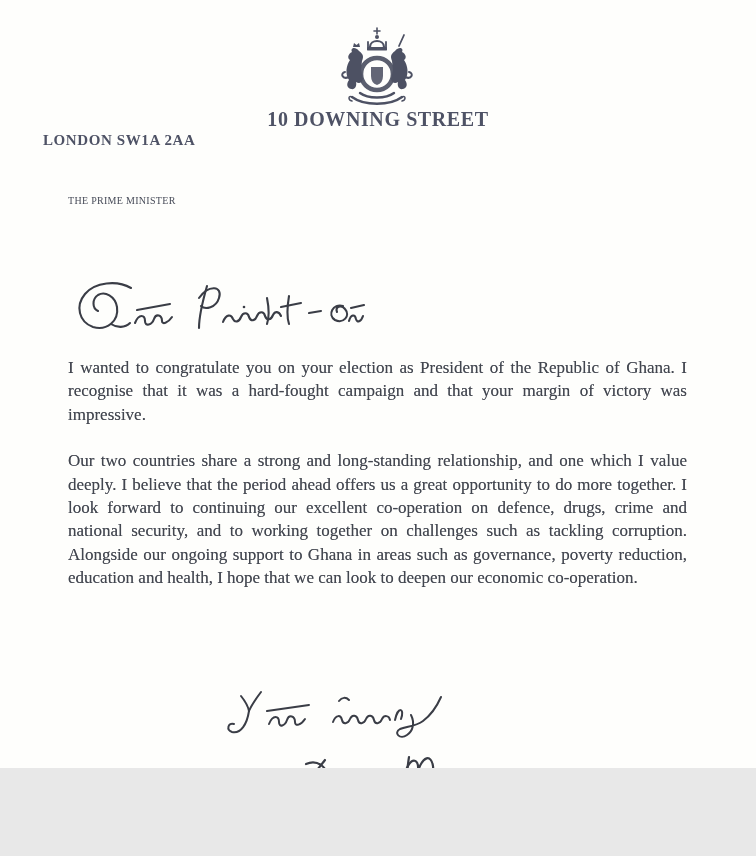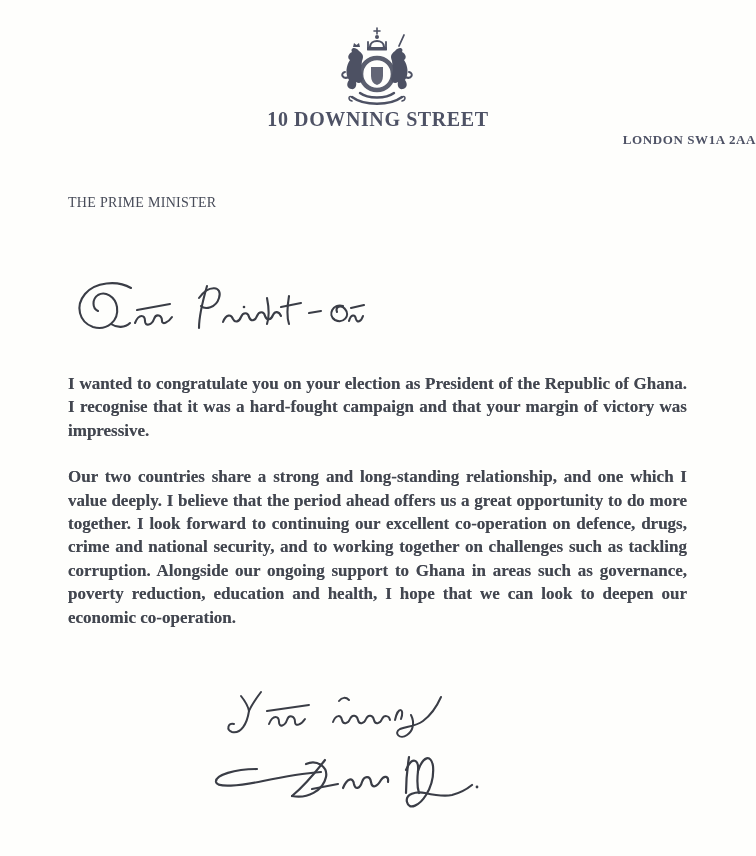--- a/index.html
+++ b/index.html
@@ -1,62 +1,63 @@
 <!DOCTYPE html>
 <html><head>
 <meta charset="utf-8">
 <style>
   html,body{margin:0;padding:0;background:#e8e8e8;}
   .page{
     position:relative;
-    width:756px;height:856px;
+    width:756px;height:768px;
     margin:0 auto;
     background:#fefefc;
     font-family:"Liberation Serif","DejaVu Serif",serif;
     color:#42464f;
     overflow:hidden;
   }
   
   .crest{
     position:absolute;top:27px;left:50%;transform:translateX(-50%);
     width:88px;height:82px;
   }
   .street{
     position:absolute;top:108px;left:0;right:0;
     text-align:center;
     font-size:20px;letter-spacing:.6px;
     color:#4e5265;
     font-weight:600;
   }
   .postcode{
     position:absolute;top:132px;left:0;right:0;
-    text-align:right;
-    font-size:13px;letter-spacing:.6px;
+    text-align:left;
+    font-size:15px;letter-spacing:.6px;
     color:#4e5265;
     font-weight:600;
+    padding-left:43px;
   }
   .pm-title{
     position:absolute;top:195px;left:68px;
-    font-size:14px;letter-spacing:.3px;
+    font-size:10px;letter-spacing:.3px;
     color:#474b58;
   }
   .date{
     position:absolute;top:186px;right:69px;
     font-size:18px;
     color:#474b58;
   }
   
   .body-text{
     position:absolute;top:356px;left:68px;width:619px;
     font-size:17px;line-height:23.4px;
     text-align:justify;
     color:#42464f;
     text-shadow:0 0 .4px rgba(60,64,78,.55);
   }
-  .body-text p{margin:16px 0 23px 0;font-weight:bold;}
+  .body-text p{margin:0 0 23px 0;}
   
   .hw{position:absolute;}
   .hw path{fill:none;stroke:#3a3d46;stroke-linecap:round;stroke-linejoin:round;}
   .hw .dot{fill:#3a3d46;stroke:none;}
   .salutation-svg{top:278px;left:55px;}
   .closing-svg{top:688px;left:215px;}
   .signature-svg{top:743px;left:195px;}
   
   .crest .fl{fill:#4d5163;stroke:none;}
   .crest .st{fill:none;stroke:#4d5163;stroke-linecap:round;stroke-linejoin:round;}

